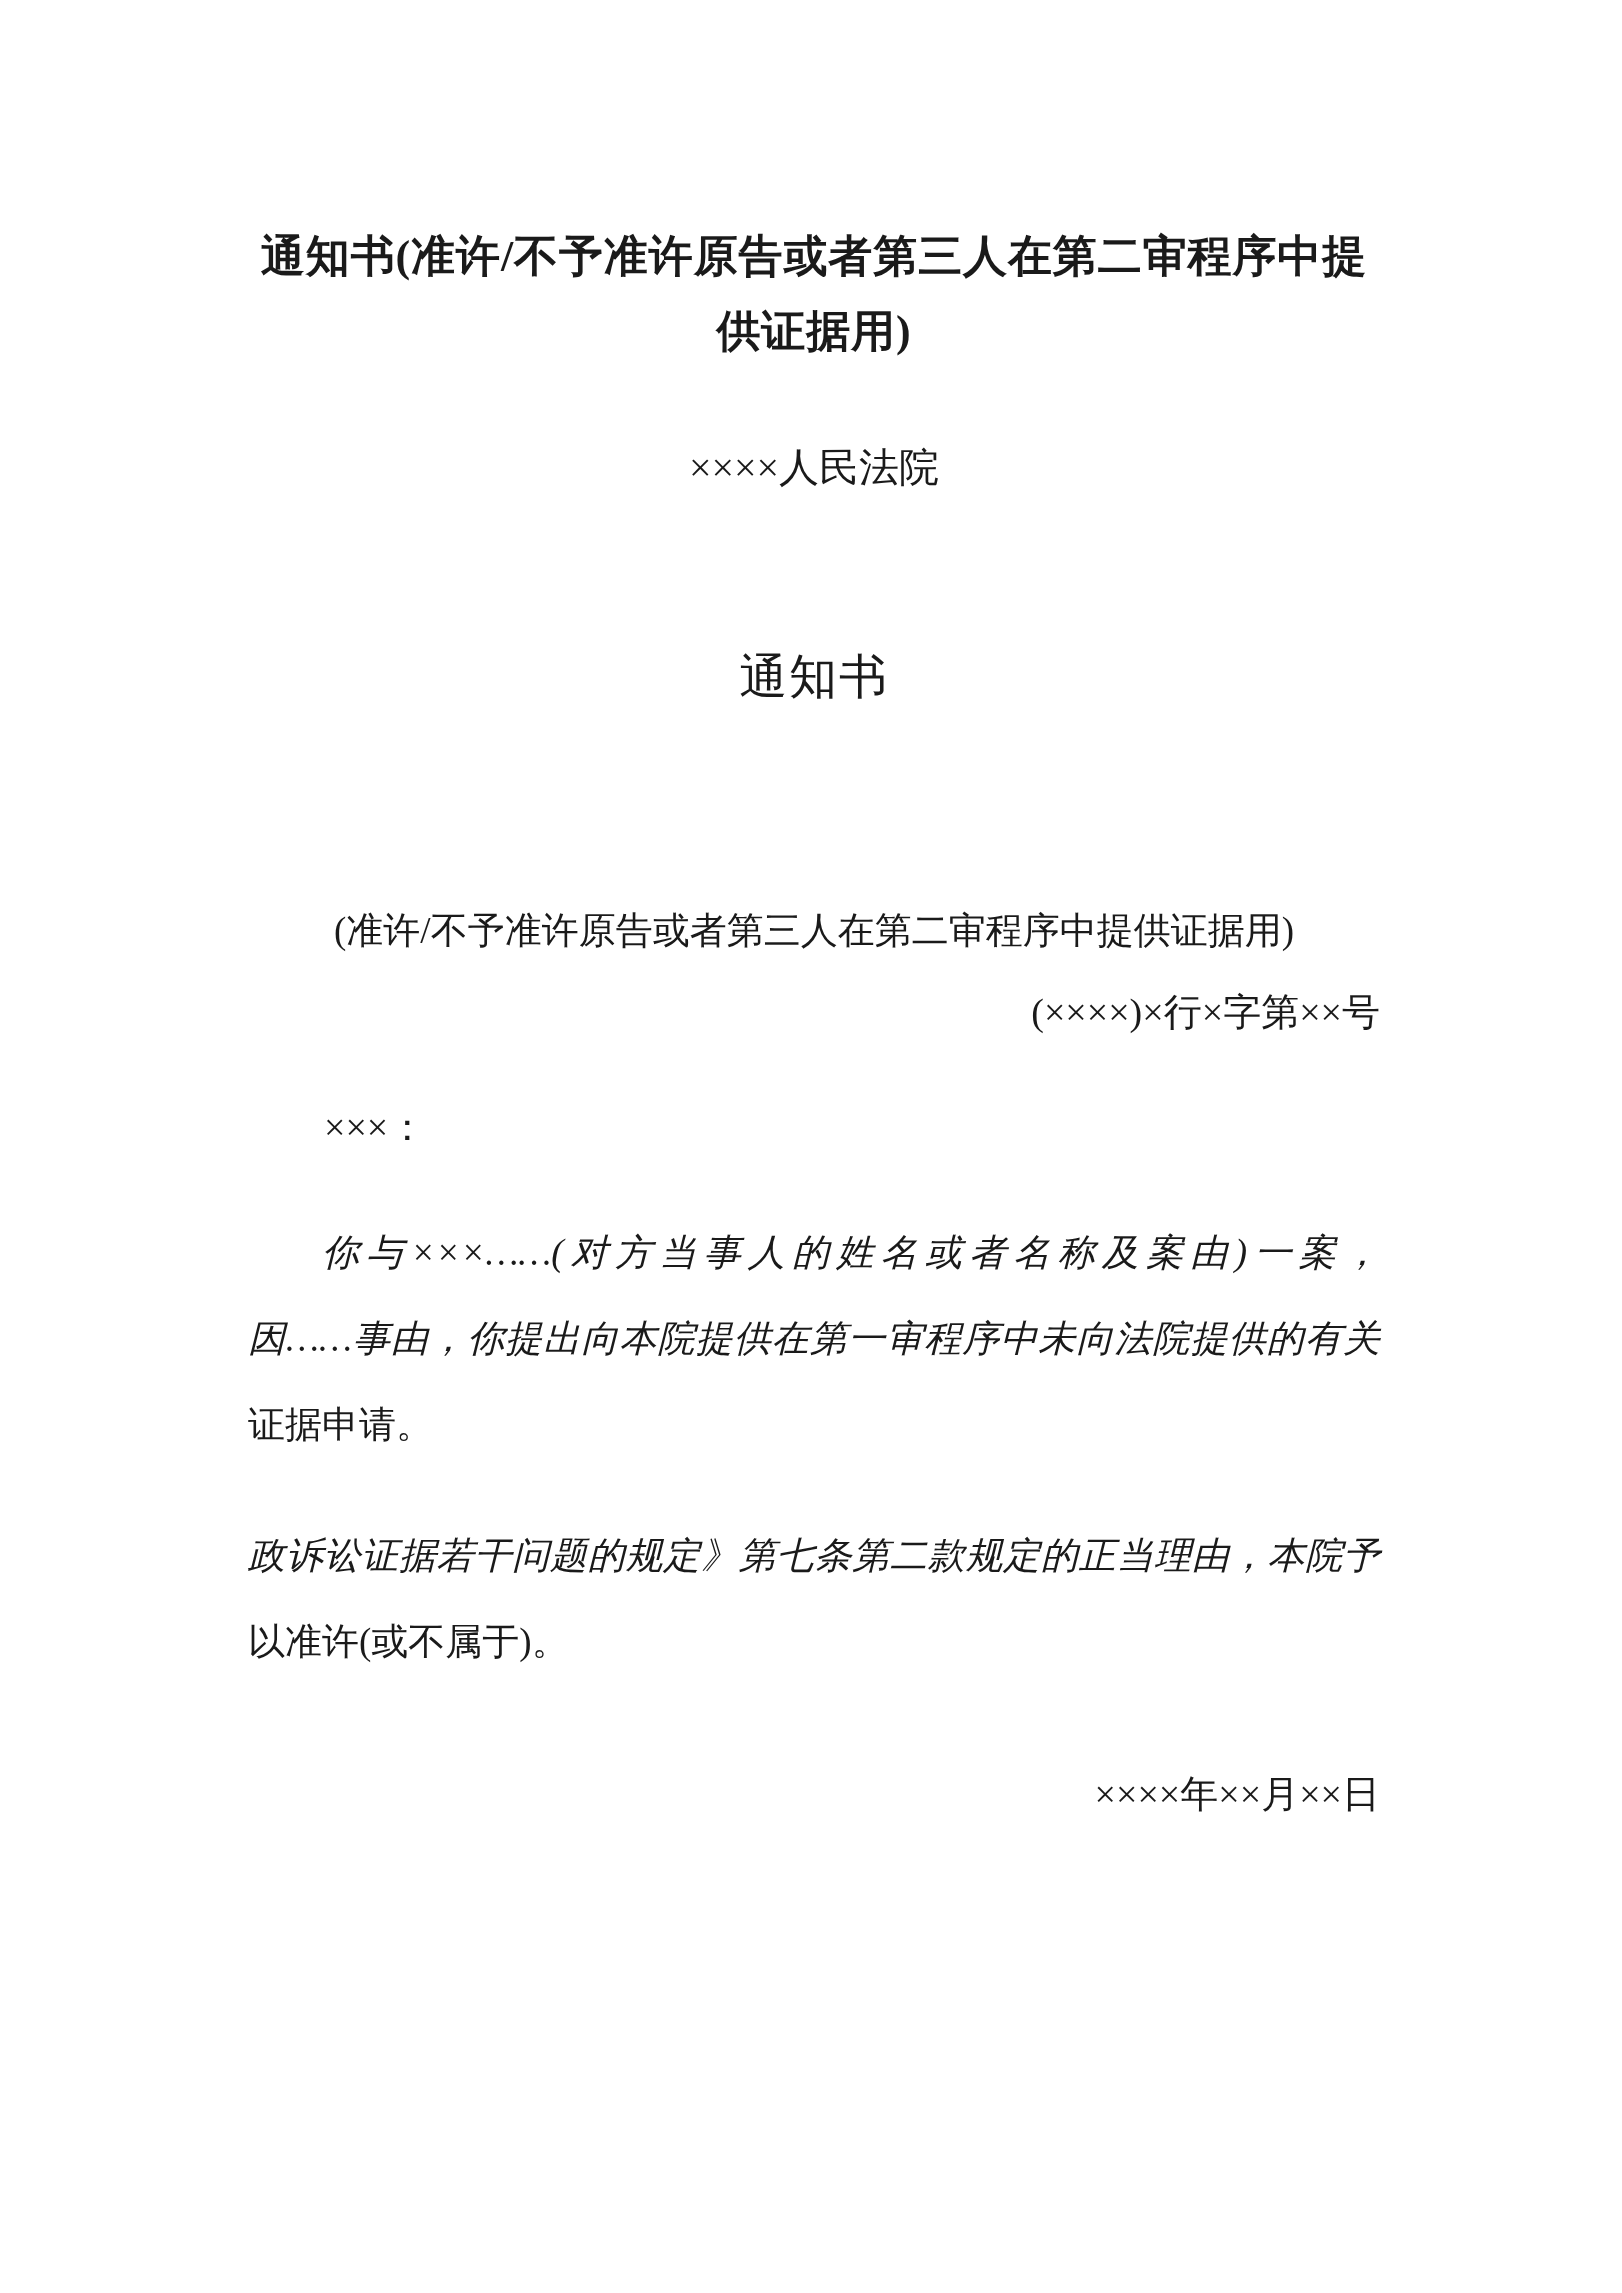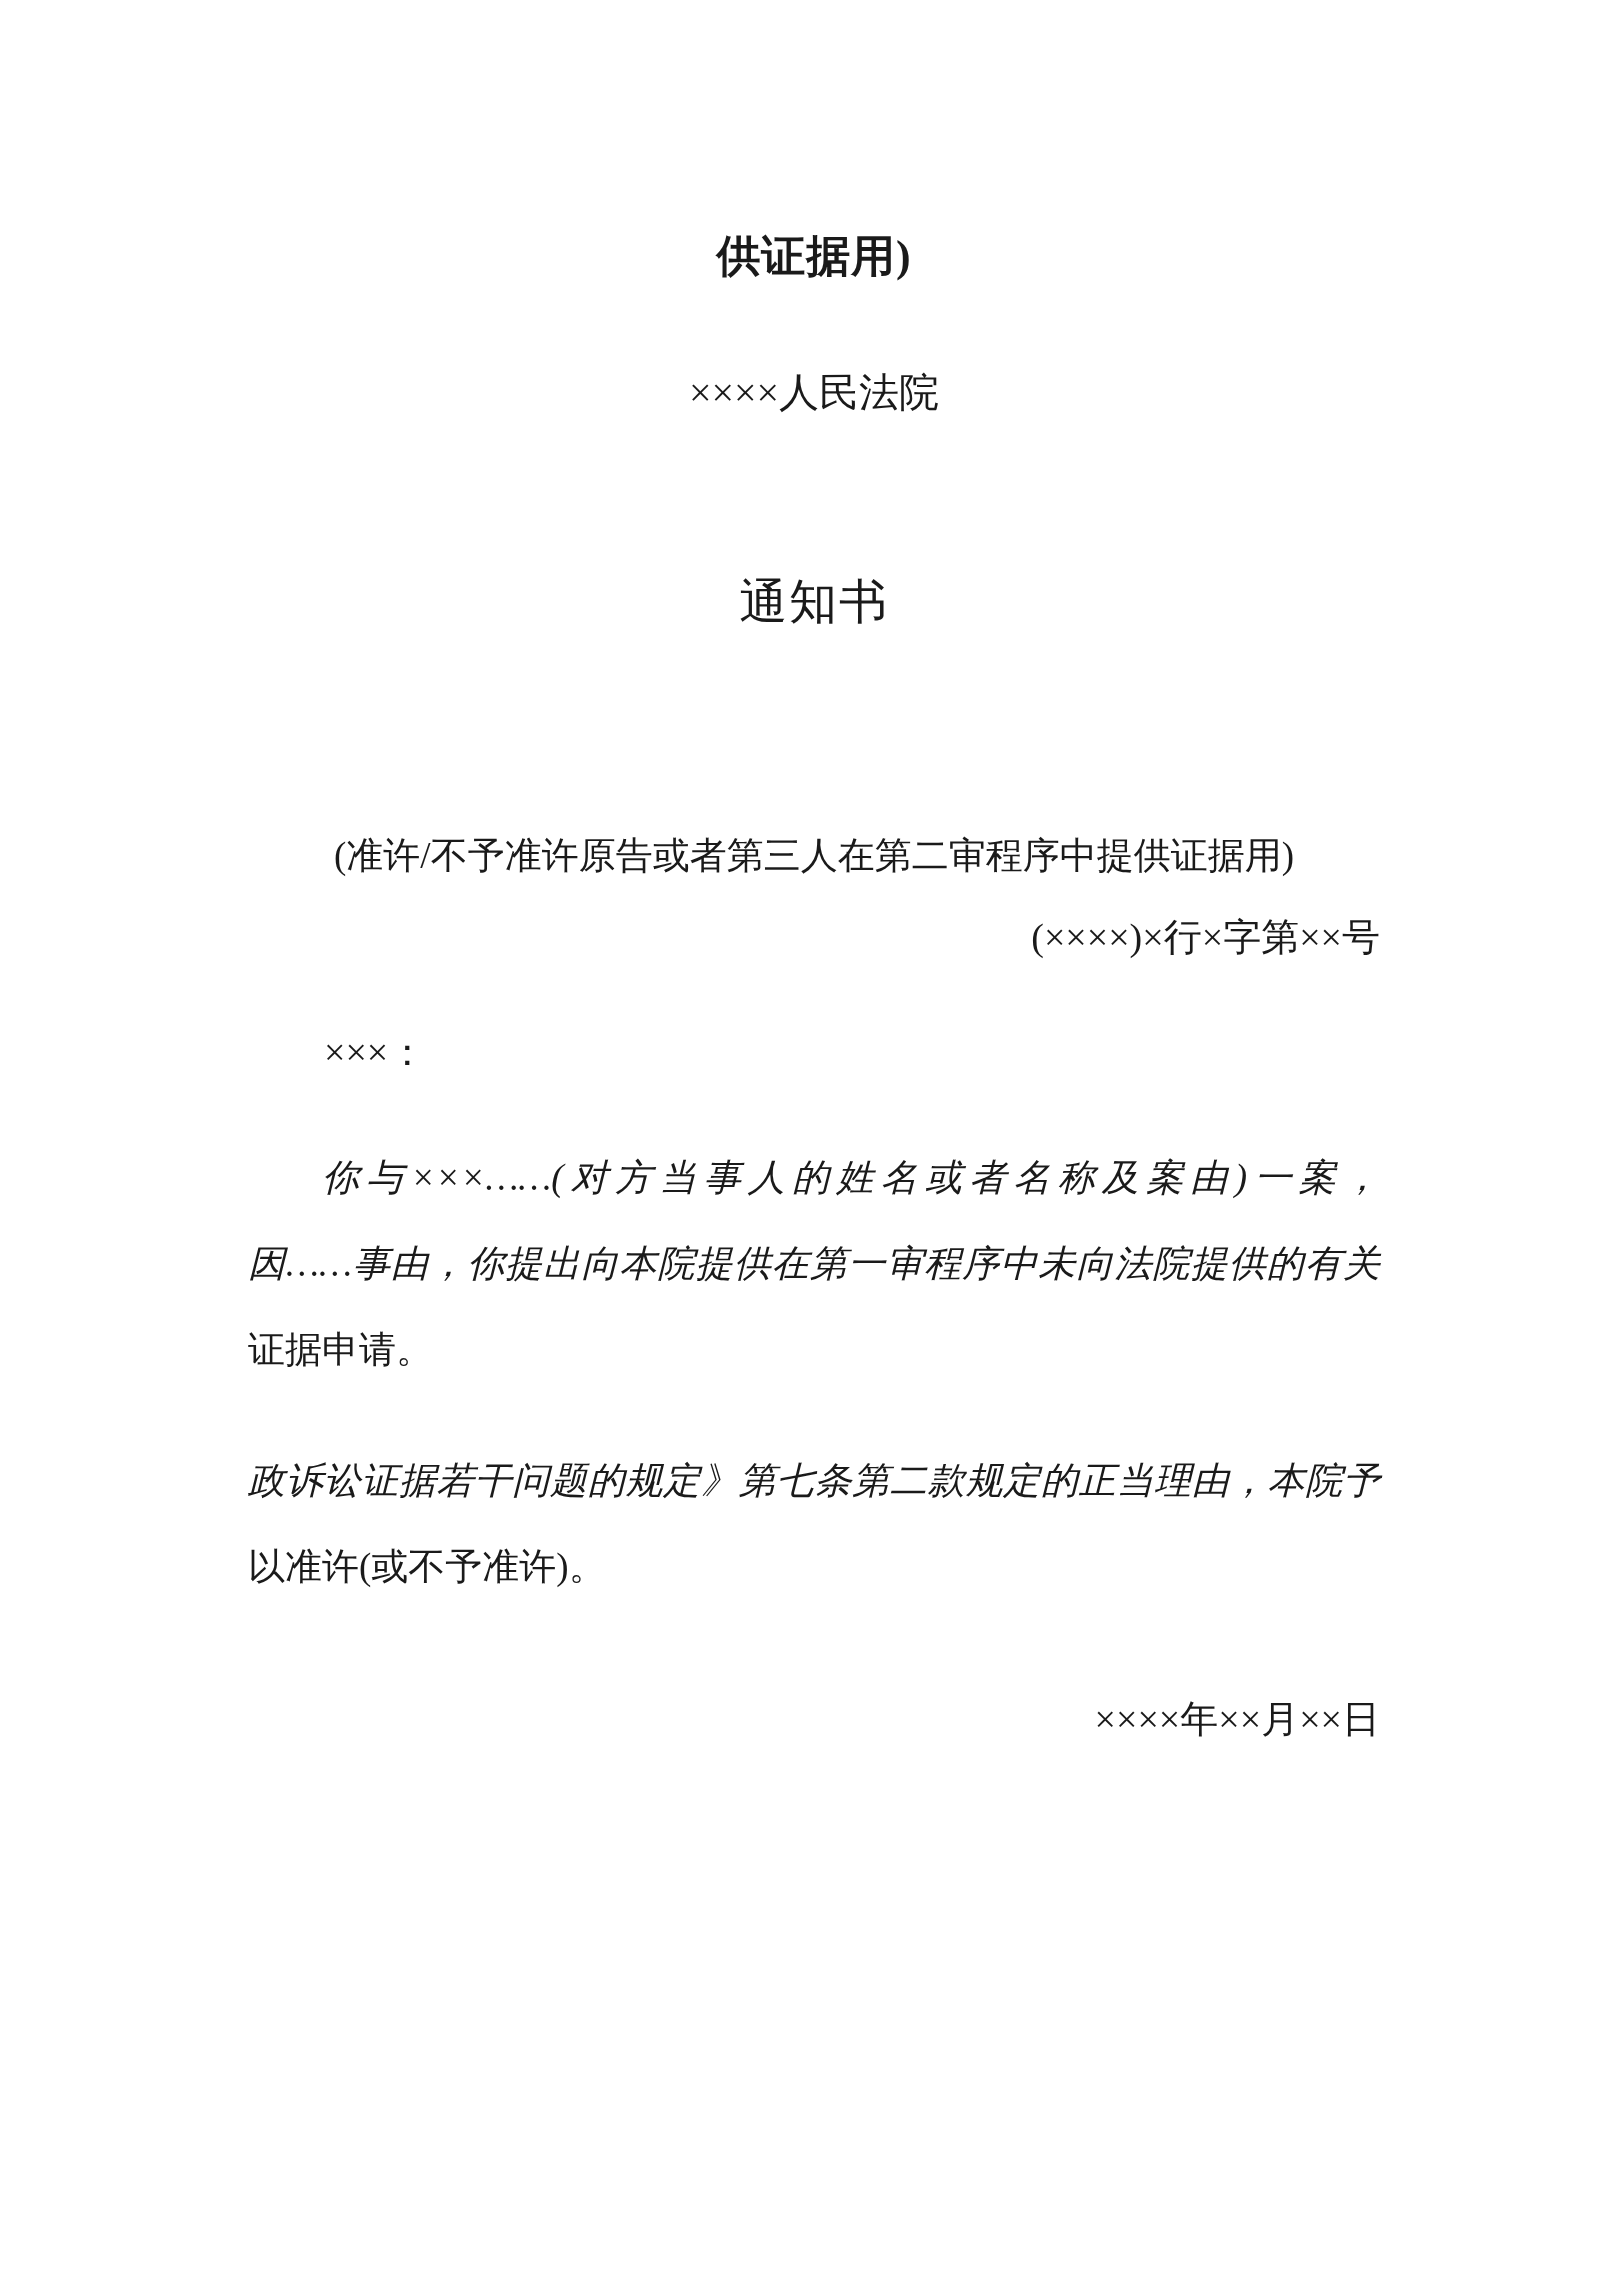--- a/index.html
+++ b/index.html
@@ -77,20 +77,21 @@
     text-align: right;
   }
 </style>
 </head>
 <body>
 
 <div class="page">
   <div class="content">
 
     <div class="title">
+      <div>通知书(准许/不予准许原告或者第三人在第二审程序中提</div>
       <div>供证据用)</div>
     </div>
 
     <div class="court">××××人民法院</div>
 
     <div class="doctype">通知书</div>
 
     <div class="subtitle">(准许/不予准许原告或者第三人在第二审程序中提供证据用)</div>
 
     <div class="caseno">(××××)×行×字第××号</div>
@@ -98,20 +99,20 @@
     <div class="recipient">×××：</div>
 
     <div class="para para1">
       <div class="line first fill">你与×××……(对方当事人的姓名或者名称及案由)一案，</div>
       <div class="line fill">因……事由，你提出向本院提供在第一审程序中未向法院提供的有关</div>
       <div class="line">证据申请。</div>
     </div>
 
     <div class="para para2">
       <div class="line fill">政诉讼证据若干问题的规定》第七条第二款规定的正当理由，本院予</div>
-      <div class="line">以准许(或不予准许)。</div>
+      <div class="line">以准许(或不属于)。</div>
     </div>
 
     <div class="date">××××年××月××日</div>
 
   </div>
 </div>
 
 
 </body></html>

